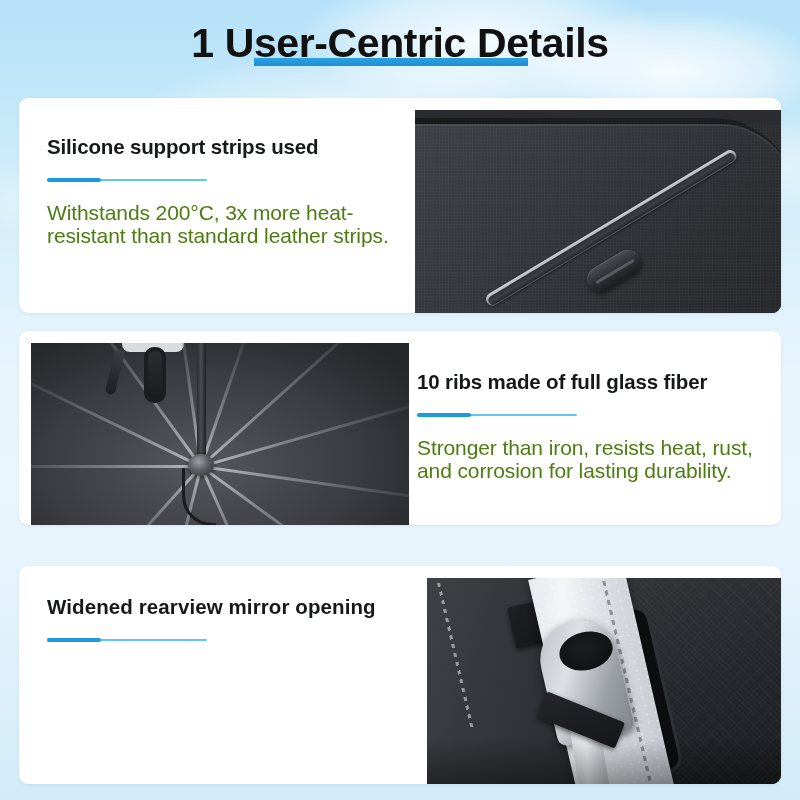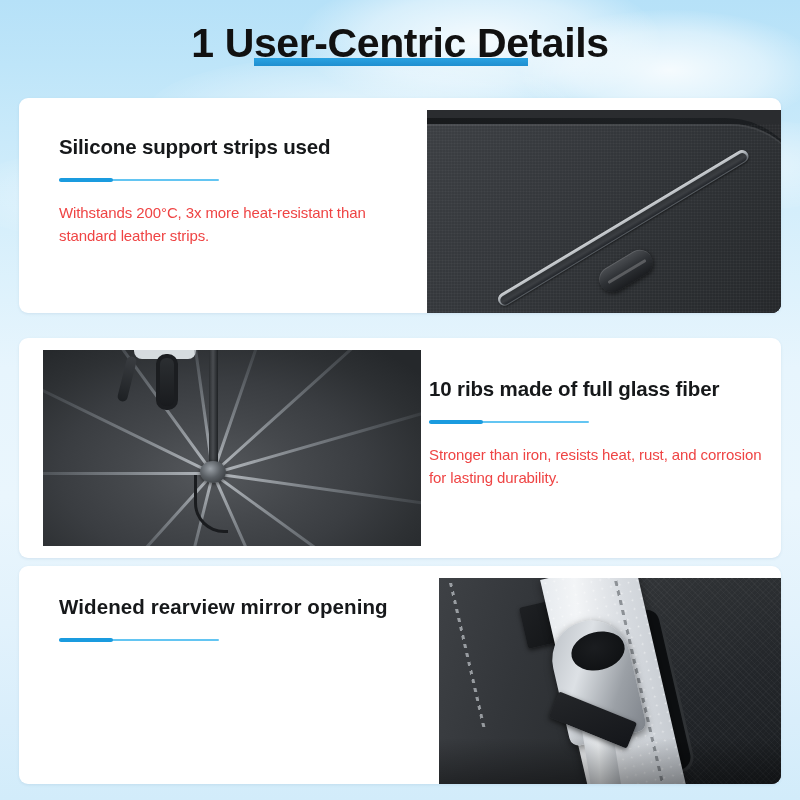--- a/index.html
+++ b/index.html
@@ -83,24 +83,24 @@
   
   .card {
     position: absolute;
     background: #ffffff;
     border-radius: 9px;
     overflow: hidden;
     box-shadow: 0 1px 3px rgba(40,90,130,0.10);
     z-index: 3;
   }
   .card-1 { left: 19px; top: 98px;  width: 762px; height: 215px; }
-  .card-2 { left: 19px; top: 338px; width: 762px; height: 220px; }
+  .card-2 { left: 19px; top: 331px; width: 762px; height: 194px; }
   .card-3 { left: 19px; top: 566px; width: 762px; height: 218px; }
 
-  .card-inner { position: relative; width: 100%; height: 100%; margin-left: 12px; }
+  .card-inner { position: relative; width: 100%; height: 100%; }
 
   
   .text-block { position: absolute; }
   .card-1 .text-block { left: 28px; top: 36px;  width: 350px; }
   .card-2 .text-block { left: 398px; top: 38px; width: 352px; }
   .card-3 .text-block { left: 28px; top: 28px;  width: 360px; }
 
   .feature-title {
     font-size: 20.5px;
     font-weight: bold;
@@ -129,23 +129,23 @@
     position: absolute;
     left: 0; top: 0;
     width: 54px;
     height: 4px;
     background: #1a9bdf;
     border-radius: 2px;
   }
 
   .feature-desc {
     margin-top: 20px;
-    font-size: 15px;
+    font-size: 21px;
     line-height: 22.5px;
-    color: #ef4444;
+    color: #4d7c0f;
     letter-spacing: -0.1px;
   }
 
   
   .photo {
     position: absolute;
     overflow: hidden;
     background: #2a2c2f;
   }
   .card-1 .photo { left: 396px; top: 12px;  width: 366px; height: 203px; }

